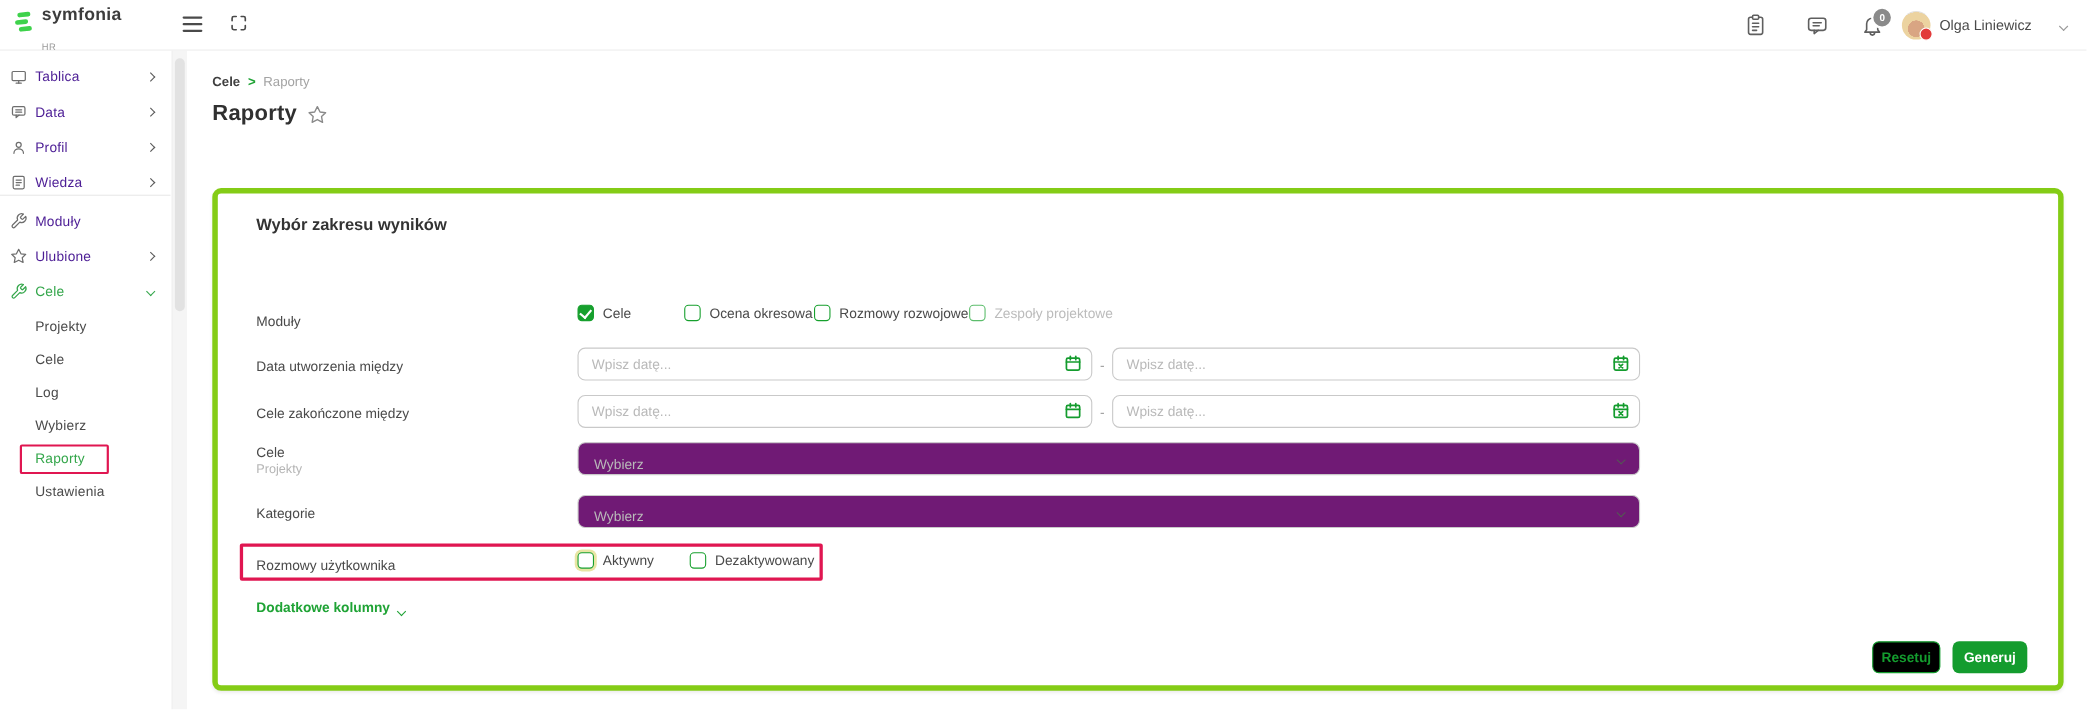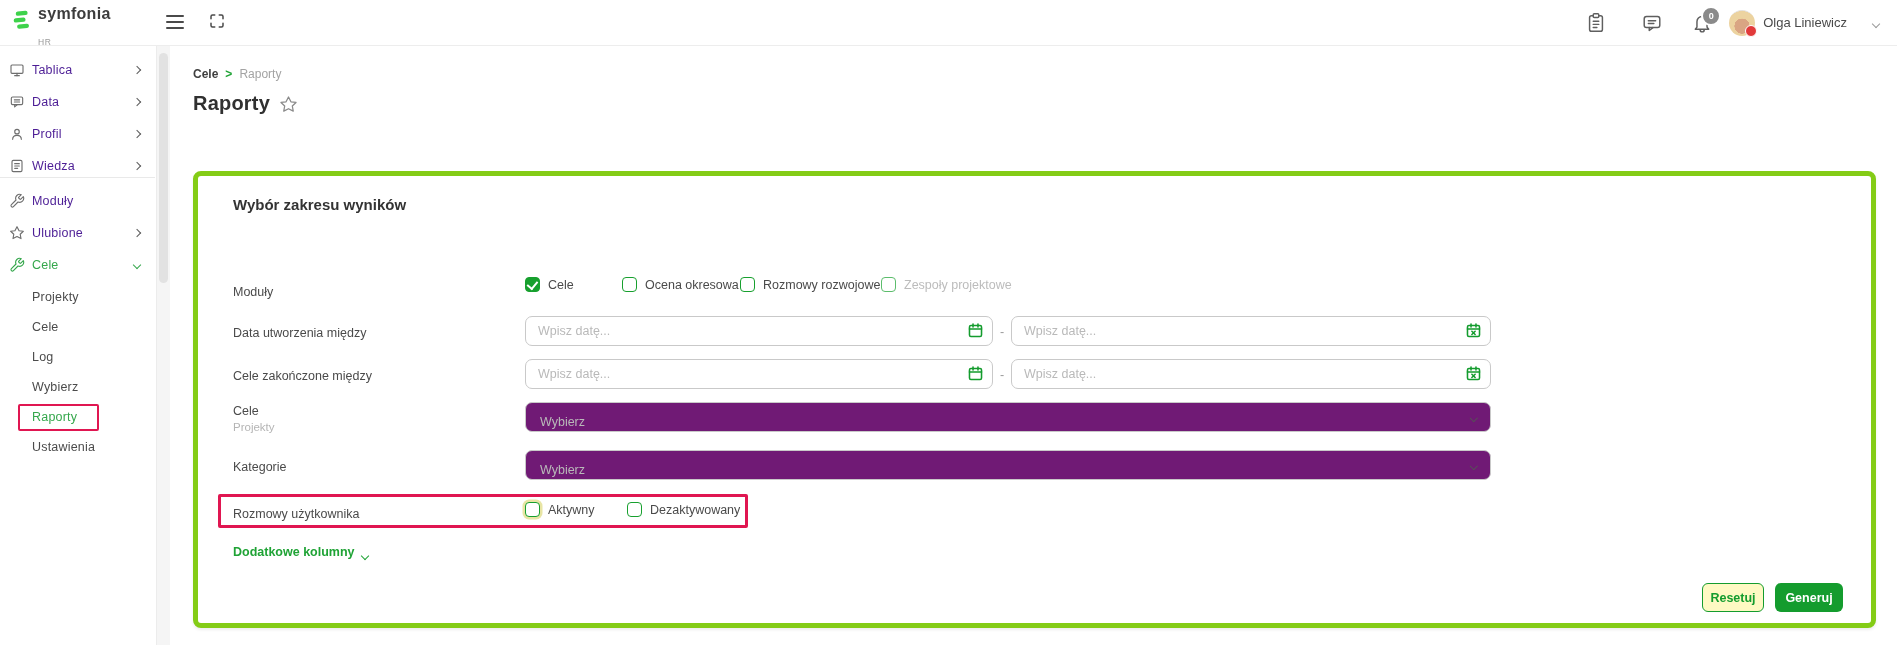--- a/index.html
+++ b/index.html
@@ -96,21 +96,21 @@
   .sel .ph{font-size:12.5px;color:#b9b9b9}
   .sel .chev{position:absolute;right:14px;color:#555;width:4.5px;height:4.5px;border-width:1.4px}
 
   .addcols{position:absolute;left:35px;display:flex;align-items:flex-end;gap:7px;cursor:pointer;
            color:#1FA335;font-size:12.5px;font-weight:700}
   .addcols .chev{width:5px;height:5px;margin-top:-3px}
 
   .btn{position:absolute;height:29px;border-radius:6px;font-family:"Liberation Sans",sans-serif;
        font-size:12.5px;font-weight:700;display:flex;align-items:center;justify-content:center;
        cursor:pointer;box-sizing:border-box}
-  .btn.outline{background:#fef9c3;border:1.4px solid #149C2E;color:#149C2E}
+  .btn.outline{background:#000000;border:1.4px solid #149C2E;color:#149C2E}
   .btn.fill{background:#149C2E;border:none;color:#fff}
 
   svg{display:block}
 </style>
 </head>
 <body>
 
 <header class="topbar">
   <div class="logo">
     <svg class="logo-mark" viewBox="0 0 24 24">

